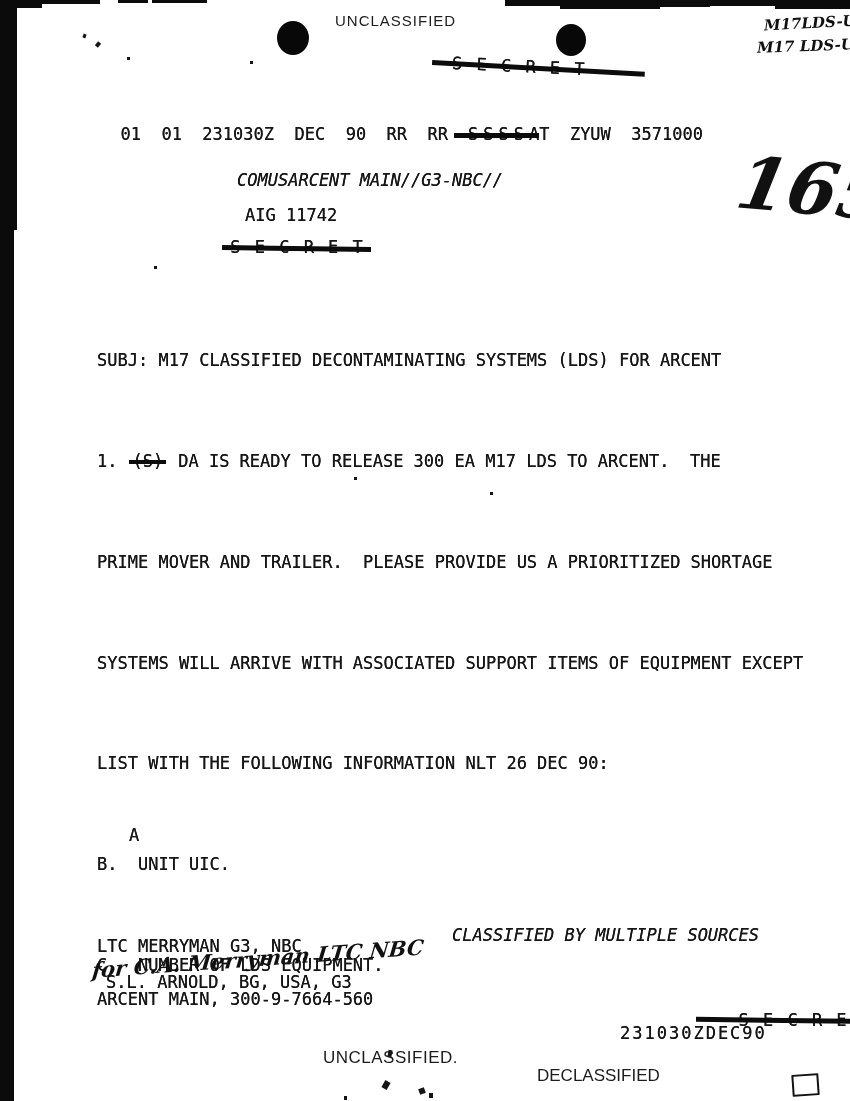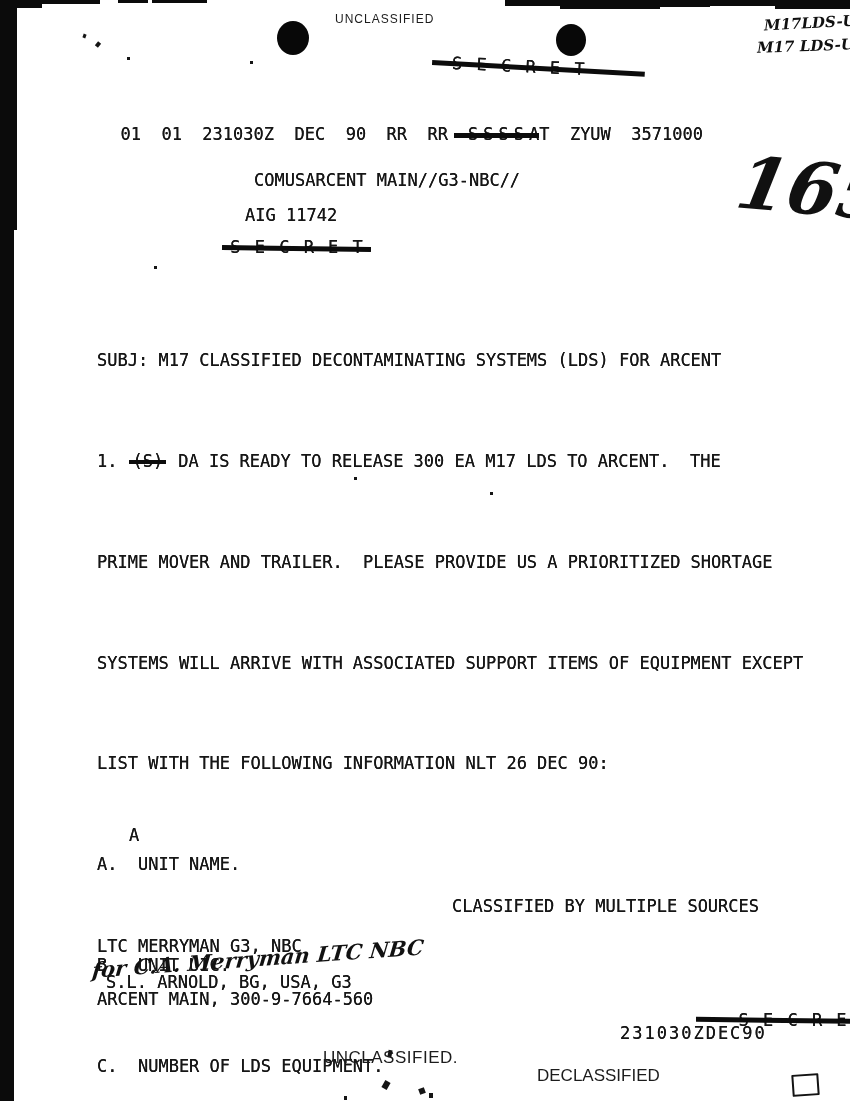--- a/index.html
+++ b/index.html
@@ -58,72 +58,71 @@
 <div class="abs ink" style="left:560px;top:0;width:100px;height:9px;"></div>
 <div class="abs ink" style="left:650px;top:0;width:60px;height:7px;"></div>
 <div class="abs ink" style="left:703px;top:0;width:80px;height:6px;"></div>
 <div class="abs ink" style="left:775px;top:0;width:75px;height:9px;"></div>
 
 
 <div class="punch" style="left:277px;top:21px;width:32px;height:34px;"></div>
 <div class="punch" style="left:556px;top:24px;width:30px;height:32px;"></div>
 
 
-<div class="abs sans" style="left:335px;top:12px;font-size:12px;letter-spacing:1px;">UNCLASSIFIED</div>
+<div class="abs sans" style="left:335px;top:12px;font-size:15px;letter-spacing:1px;">UNCLASSIFIED</div>
 
 
 <div class="abs annot" style="left:764px;top:14px;transform:rotate(-3deg);">M17LDS-U</div>
 <div class="abs annot" style="left:757px;top:37px;transform:rotate(-2deg);">M17 LDS-U.</div>
 
 
 <div class="abs typed struck" id="secret-top">S E C R E T</div>
 
 
 <div class="abs typed" style="left:100px;top:104px;">
   <span>01  01  231030Z  DEC  90  RR  RR</span><span class="struck struck-ssss">SSSS</span><span style="">AT  ZYUW  3571000</span>
 </div>
 
 
-<div class="abs typed" style="left:254px;top:170px;">COMUSARCENT MAIN//G3-NBC//</div>
+<div class="abs typed" style="left:237px;top:170px;font-style:italic;">COMUSARCENT MAIN//G3-NBC//</div>
 <div class="abs typed" style="left:245px;top:205px;">AIG 11742</div>
 
 
 <div class="abs handwrite" style="left:738px;top:146px;font-size:72px;transform:rotate(5deg) skewX(-6deg);">165</div>
 
 
 <div class="abs typed struck" id="secret-left">S E C R E T</div>
 
 
 <div class="doc-body typed">
   <div class="doc-line">SUBJ: M17 CLASSIFIED DECONTAMINATING SYSTEMS (LDS) FOR ARCENT</div>
   <div class="doc-line"><span>1.</span><span class="struck struck-para">(S)</span><span>DA IS READY TO RELEASE 300 EA M17 LDS TO ARCENT.  THE</span></div>
   <div class="doc-line">PRIME MOVER AND TRAILER.  PLEASE PROVIDE US A PRIORITIZED SHORTAGE</div>
   <div class="doc-line">SYSTEMS WILL ARRIVE WITH ASSOCIATED SUPPORT ITEMS OF EQUIPMENT EXCEPT</div>
   <div class="doc-line">LIST WITH THE FOLLOWING INFORMATION NLT 26 DEC 90:</div>
-  <div class="doc-line">A.  UNIT NAME.</div>
   <div class="doc-line">B.  UNIT UIC.</div>
   <div class="doc-line">C.  NUMBER OF LDS EQUIPMENT.</div>
   
   
   
   
   
   
   
   
   
 </div>
 <div class="abs typed" style="left:129px;top:825px;">A</div>
 
 
 <div class="abs typed sig-left" style="left:97px;top:903px;">
   <div>LTC MERRYMAN G3, NBC</div>
   <div>ARCENT MAIN, 300-9-7664-560</div>
 </div>
-<div class="abs typed" style="left:452px;top:896px;">CLASSIFIED BY MULTIPLE SOURCES</div>
+<div class="abs typed" style="left:452px;top:925px;font-style:italic;">CLASSIFIED BY MULTIPLE SOURCES</div>
 
 <div class="abs handwrite" style="left:92px;top:946px;font-size:21px;transform:rotate(-4deg) skewX(-10deg);">for C.A. Merryman LTC NBC</div>
 <div class="abs typed" style="left:106px;top:972px;">S.L. ARNOLD, BG, USA, G3</div>
 
 
 <div class="abs typed struck" id="secret-bottom">S E C R E T</div>
 <div class="abs typed" style="left:620px;top:1023px;letter-spacing:2px;">231030ZDEC90</div>
 
 <div class="abs sans stamp" style="left:537px;top:1030px;">
   <div>DECLASSIFIED</div>

